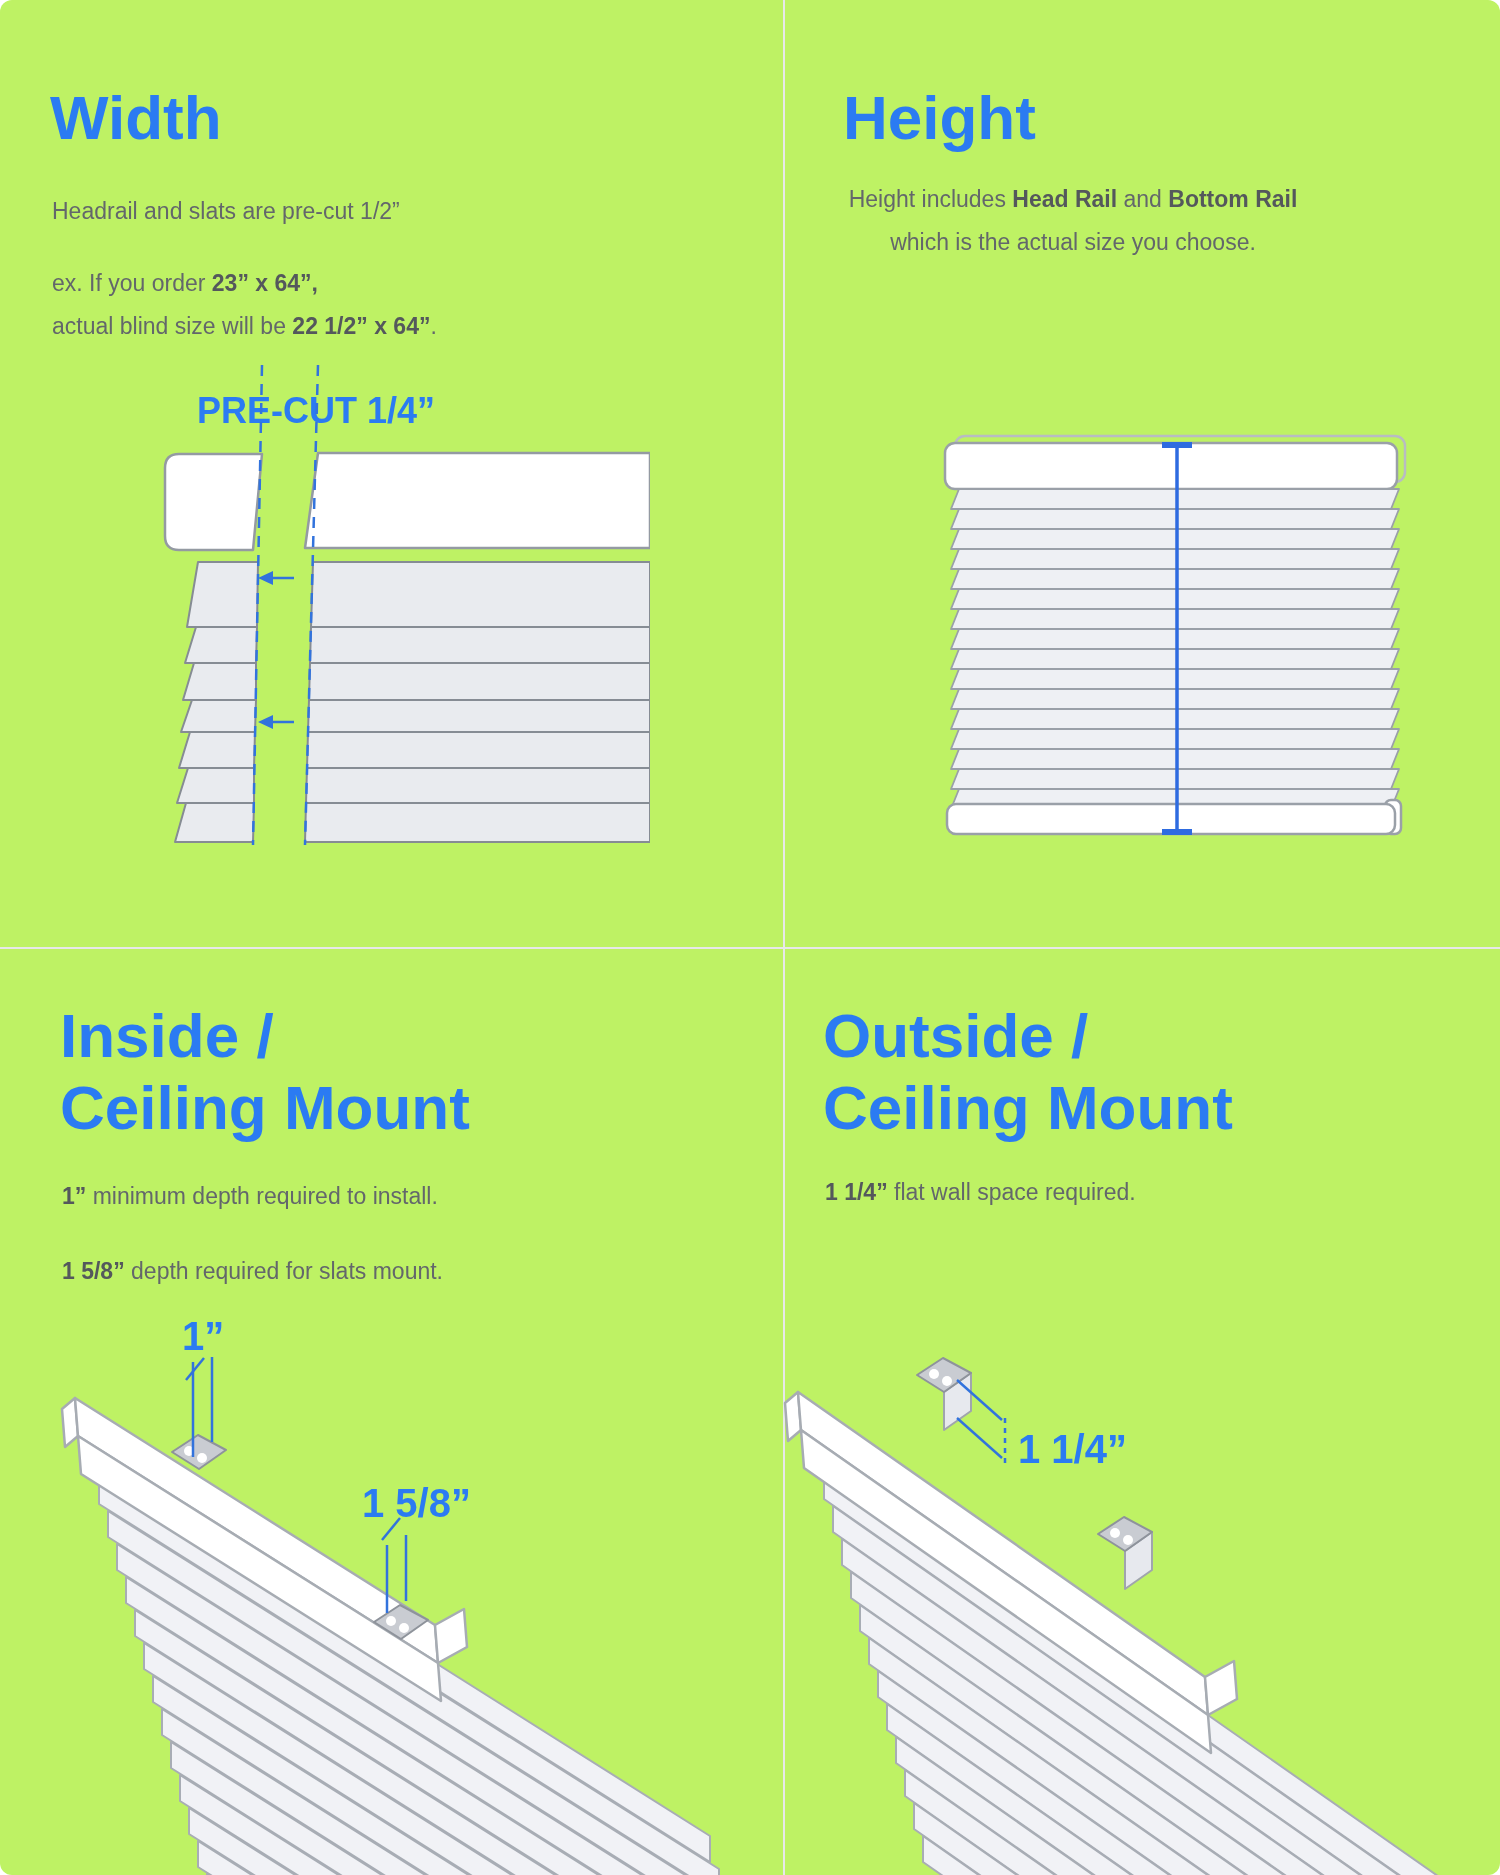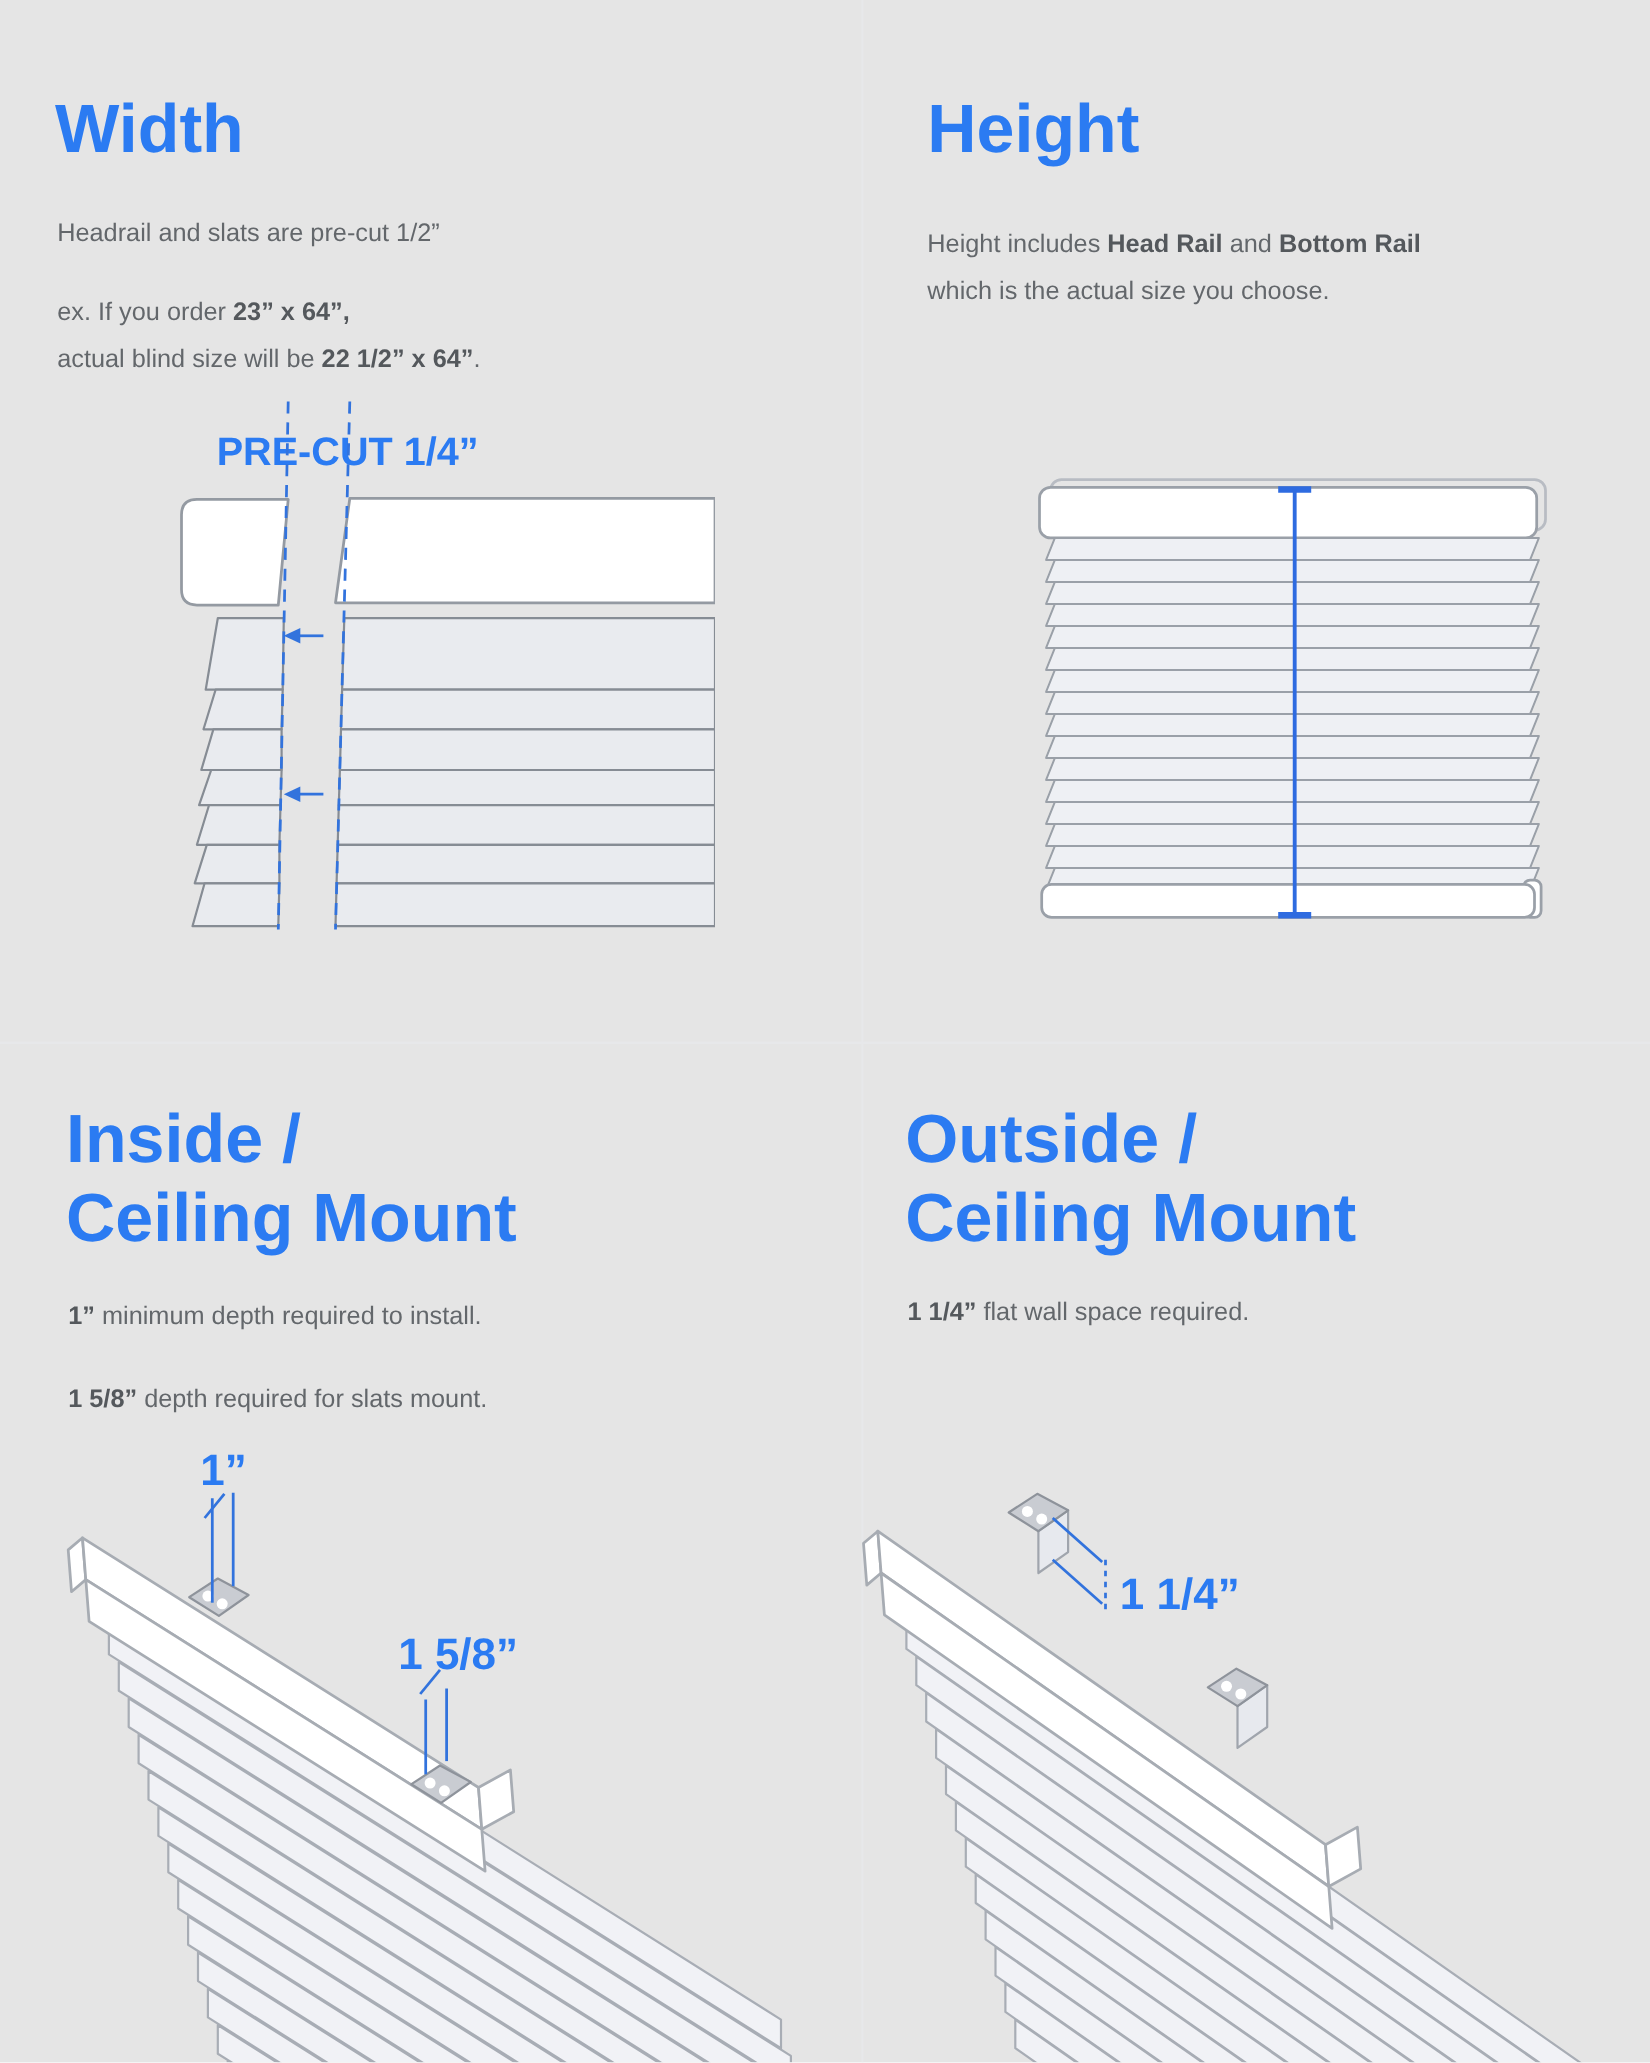--- a/index.html
+++ b/index.html
@@ -1,18 +1,19 @@
 <!DOCTYPE html>
 <html><head>
 <meta charset="utf-8">
 <style>
   html,body{margin:0;padding:0;background:#ffffff;}
   .canvas{
-    position:relative;width:1500px;height:1875px;background:#e5e5e5;overflow:hidden;
+    position:relative;width:1500px;height:1875px;background:#bef264;overflow:hidden;
     font-family:"Liberation Sans","DejaVu Sans",sans-serif;
+    border-radius:12px;
   }
   .vdivider{position:absolute;left:783px;top:0;width:2px;height:1875px;background:#e7e8ea;}
   .hdivider{position:absolute;left:0;top:947px;width:1500px;height:2px;background:#e7e8ea;}
   .quad{position:absolute;}
   h1.hd{
     margin:0;font-size:62px;line-height:72px;font-weight:700;color:#2b7bf2;letter-spacing:0;
   }
   .body-text{
     margin:0;font-size:23px;line-height:43px;color:#63676b;font-weight:400;
   }
@@ -103,21 +104,21 @@
         <polygon class="cutarrow-head" points="108,220 123,213 123,227"></polygon>
         <line class="cutarrow-line" x1="144" y1="364" x2="120" y2="364"></line>
         <polygon class="cutarrow-head" points="108,364 123,357 123,371"></polygon>
       </g>
     </svg>
   </section>
 
   <section class="quad" style="left:783px;top:0;width:580px;height:947px;">
     <h1 class="hd pos" style="left:60px;top:82px;">Height</h1>
 
-    <p class="body-text pos" style="left:60px;top:200px;width:460px;">
+    <p class="body-text pos" style="left:60px;top:178px;width:460px;text-align:center;">
       <span>Height includes </span><b>Head Rail</b><span> and </span><b>Bottom Rail</b><span> which is the actual size you choose.</span>
     </p>
 
     <svg class="pos" style="left:152px;top:430px;" width="480" height="425" viewBox="0 0 480 425">
 
       <g>
         <rect class="hshadow" x="20" y="6" width="450" height="46" rx="10"></rect>
         <rect class="hrail" x="10" y="13" width="452" height="46" rx="10"></rect>
       </g>
 

